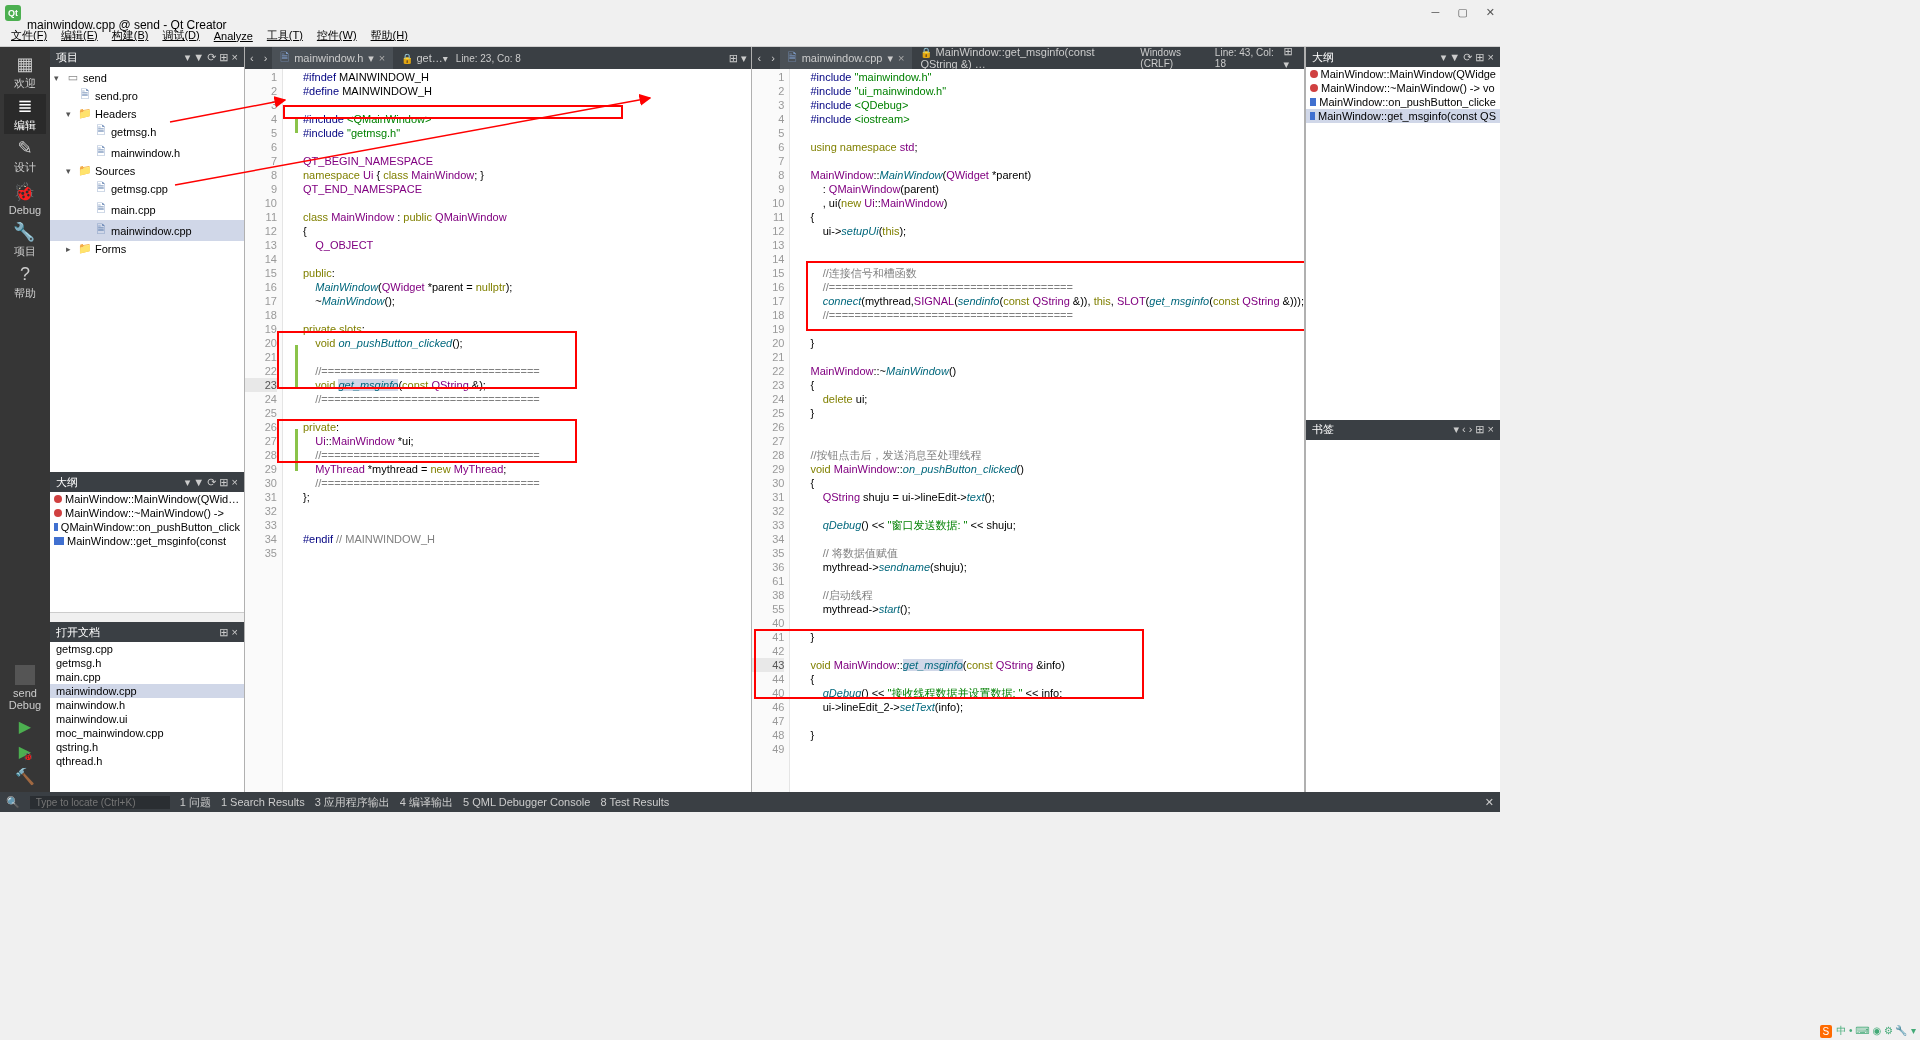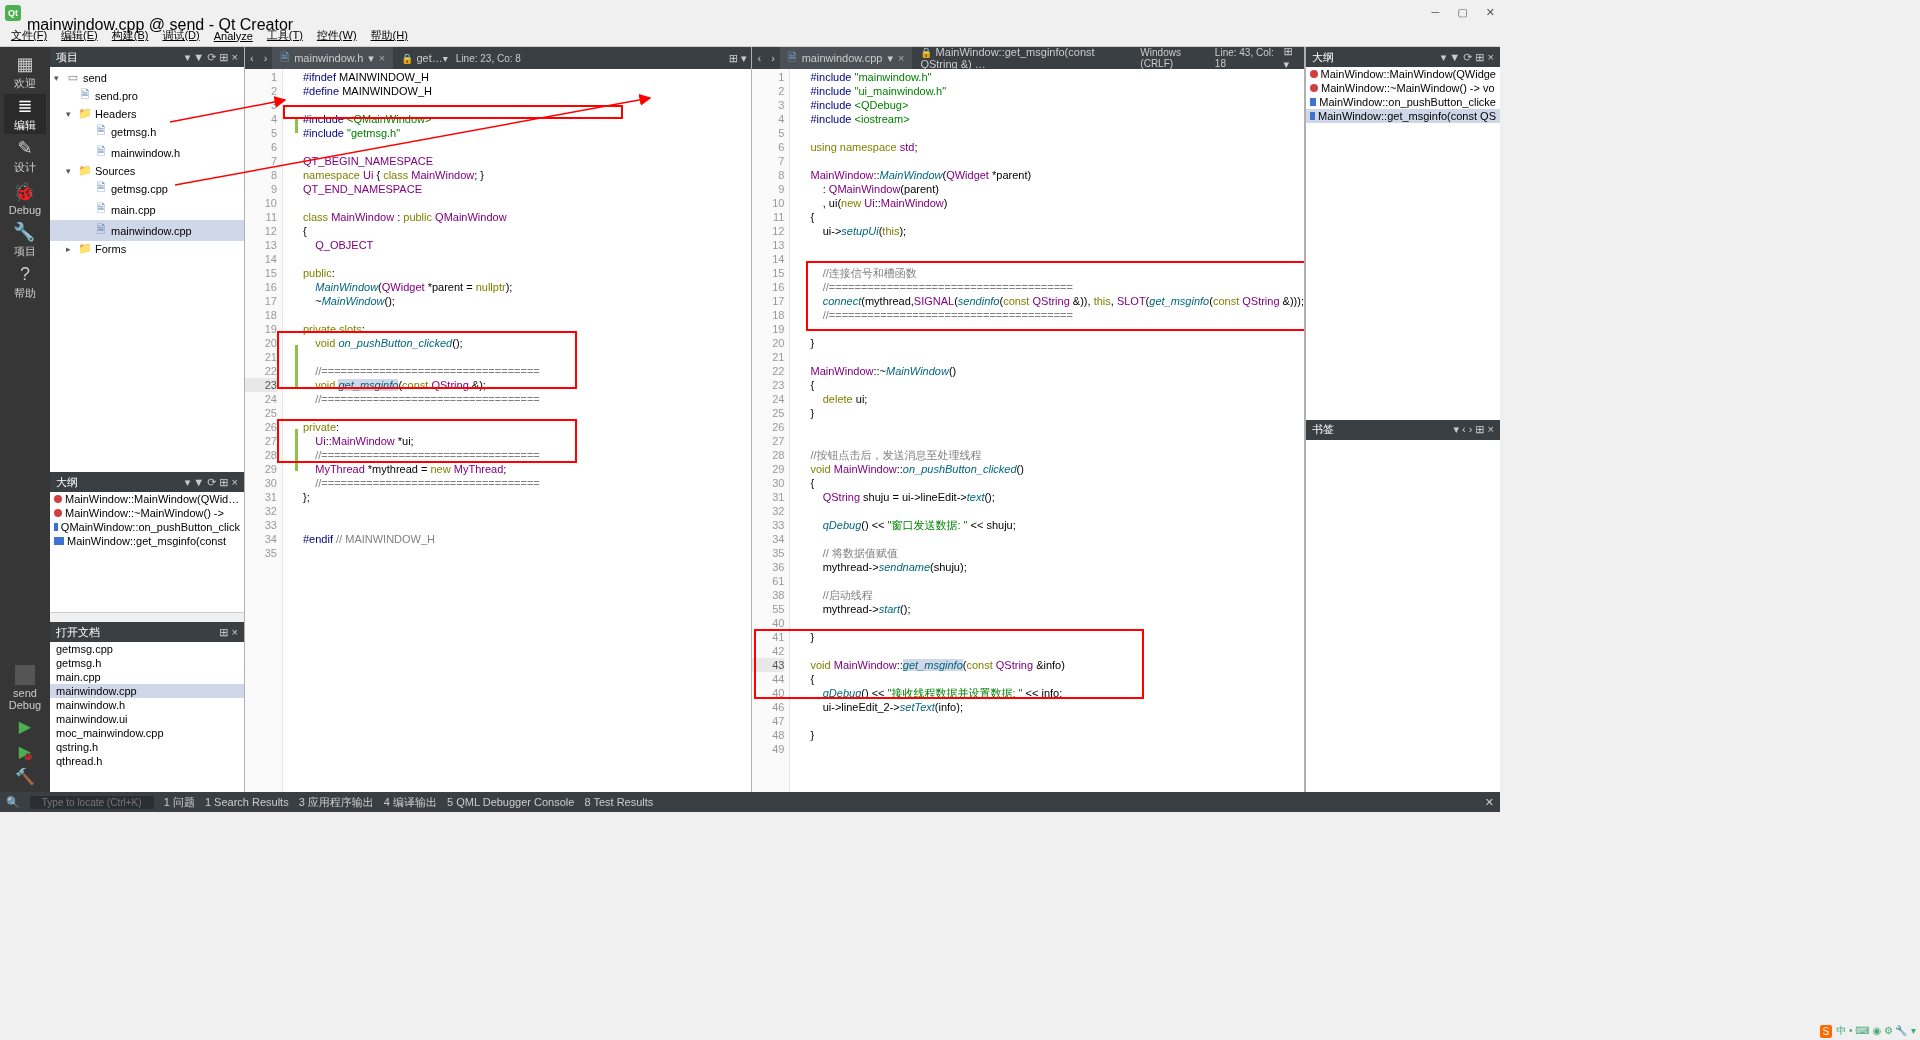--- a/index.html
+++ b/index.html
@@ -1,19 +1,19 @@
 <!DOCTYPE html>
 <html><head>
 <meta charset="utf-8">
 <style>
 * { margin: 0; padding: 0; box-sizing: border-box; font-family: "Segoe UI", Tahoma, sans-serif; font-size: 11px; }
 body { background: #f0f0f0; overflow: hidden; width: 1500px; height: 812px; }
 .titlebar { height: 25px; background: #f0f0f0; display: flex; align-items: center; padding: 0 5px; }
 .titlebar-icon { width: 16px; height: 16px; background: #4caf50; border-radius: 3px; display: flex; align-items: center; justify-content: center; color: #fff; font-size: 9px; font-weight: bold; margin-right: 6px; }
-.titlebar-text { font-size: 16px; margin-top: 25px; }
+.titlebar-text { font-size: 12px; margin-top: 25px; }
 .titlebar-ctrls { margin-left: auto; display: flex; gap: 18px; font-size: 13px; color: #555; }
 .menubar { height: 22px; background: #f0f0f0; display: flex; align-items: center; padding: 0 5px; gap: 2px; border-bottom: 1px solid #d0d0d0; }
 .menubar-item { padding: 2px 6px; font-size: 11px; text-decoration: underline; }
 .main { display: flex; height: calc(100% - 25px - 22px - 20px); }
 .sidebar { width: 50px; background: #363636; display: flex; flex-direction: column; align-items: center; padding-top: 5px; }
 .side-btn { width: 42px; height: 40px; display: flex; flex-direction: column; align-items: center; justify-content: center; color: #ccc; font-size: 9px; margin-bottom: 2px; cursor: pointer; }
 .side-btn.active { background: #2a2a2a; color: #fff; }
 .side-icon { font-size: 18px; margin-bottom: 1px; }
 .left-panels { width: 195px; background: #f0f0f0; display: flex; flex-direction: column; border-right: 1px solid #b0b0b0; }
 .panel-hdr { height: 20px; background: #3a3f44; color: #fff; display: flex; align-items: center; padding: 0 6px; font-size: 11px; }
@@ -57,21 +57,21 @@
 .kw { color: #808000; margin-top: 40px; }
 .pre { color: #000080; }
 .str { color: #008000; }
 .cmt { color: #808080; }
 .typ { color: #800080; }
 .fn { color: #00677c; font-style: italic; }
 .redbox { position: absolute; border: 2px solid #ff0000; pointer-events: none; z-index: 5; }
 .redarrow { position: absolute; z-index: 6; }
 .right-panels { width: 195px; background: #f0f0f0; display: flex; flex-direction: column; border-left: 1px solid #b0b0b0; }
 .statusbar { height: 20px; background: #3a3f44; color: #ccc; display: flex; align-items: center; font-size: 10px; padding: 0 6px; gap: 10px; }
-.status-search { background: #2a2e32; border: none; color: #ccc; padding: 1px 6px; font-size: 10px; width: 124px; text-align: center; }
+.status-search { background: #2a2e32; border: none; color: #ccc; padding: 1px 6px; font-size: 10px; width: 140px; }
 .bottom-ctrls { width: 50px; background: #363636; display: flex; flex-direction: column; align-items: center; gap: 6px; padding: 6px 0; }
 .bottom-ctrls .ctrl { font-size: 16px; color: #999; cursor: pointer; }
 .hscroll { height: 10px; background: #f0f0f0; border-top: 1px solid #ccc; }
 .greenbar { position: absolute; left: 0; width: 3px; background: #8bc34a; z-index: 2; }
 </style>
 </head>
 <body>
 
 <div class="titlebar">
   <div class="titlebar-icon">Qt</div>

